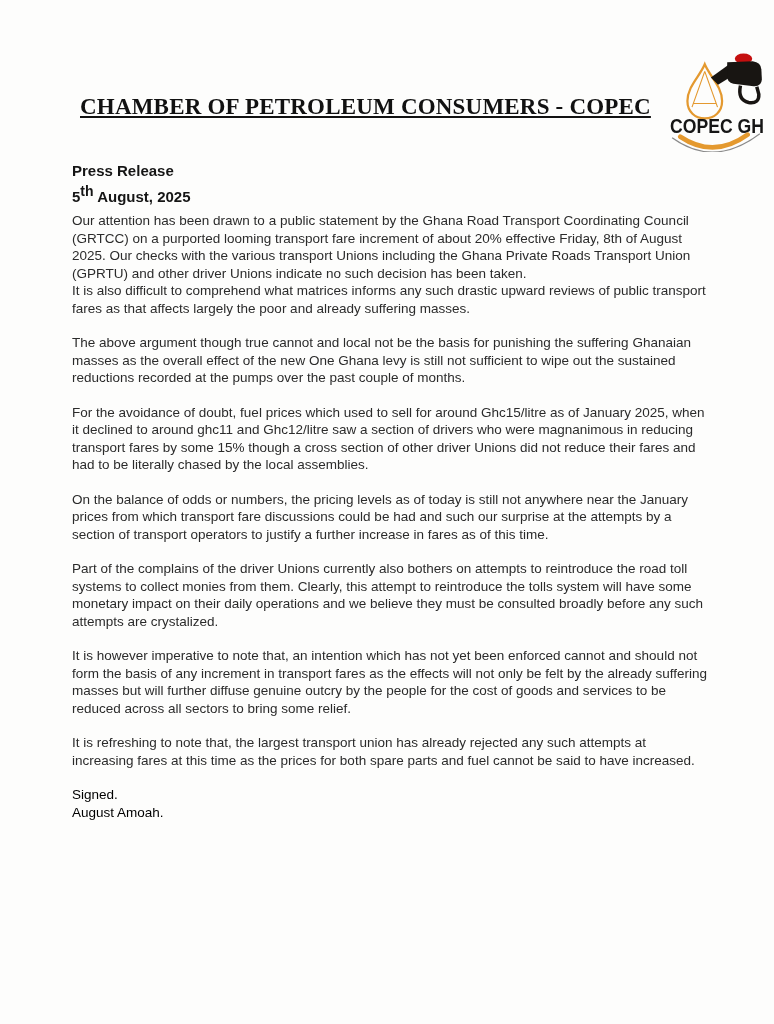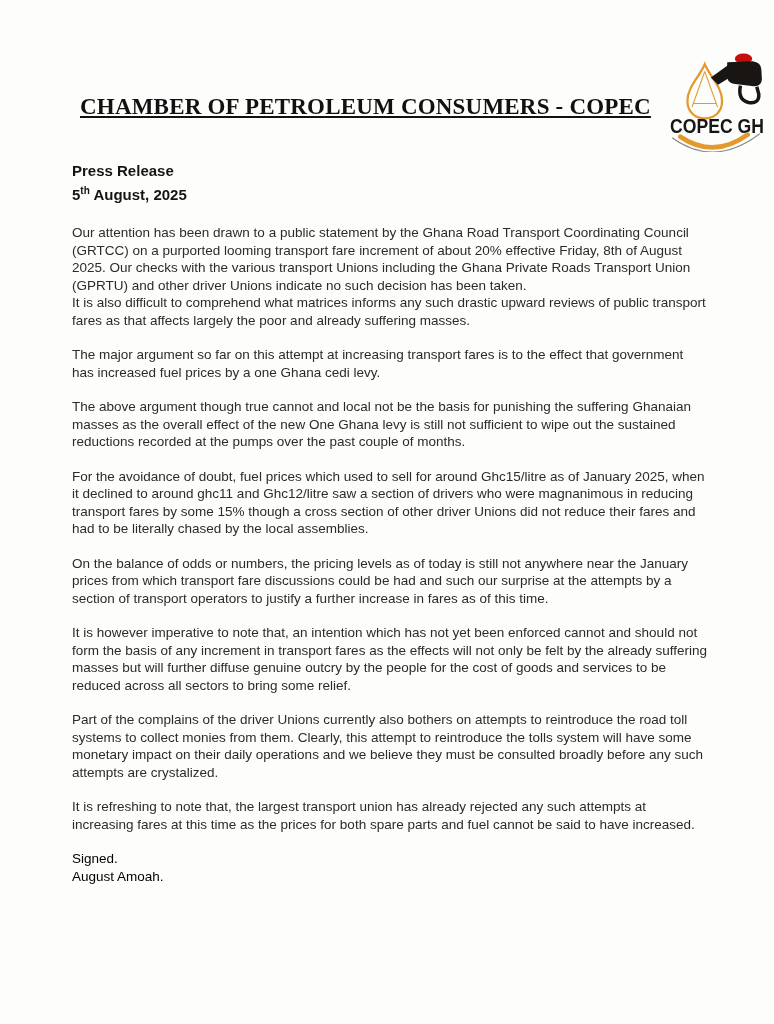--- a/index.html
+++ b/index.html
@@ -36,30 +36,30 @@
     width: 102px;
     height: 102px;
   }
   .meta {
     margin-top: 41px;
     font-weight: bold;
     font-size: 15px;
     line-height: 20px;
     color: #151515;
   }
-  .meta sup { font-size: 10px; }
+  .meta sup { font-size: 14px; }
   .headline {
     margin-top: 27px;
     font-weight: bold;
     font-size: 14.5px;
     letter-spacing: -0.1px;
     color: #151515;
   }
   .body-text {
-    margin-top: 19px;
+    margin-top: 5px;
     width: 636px;
     font-size: 13.5px;
     line-height: 17.5px;
     color: #2b2b2b;
   }
   .para {
     margin: 0 0 17px 0;
     white-space: pre-line;
   }
   .signature { font-size: 13.5px; line-height: 17.5px; color: #000000; }
@@ -95,26 +95,25 @@
 
   <div class="meta">
     <div>Press Release</div>
     <div><span>5</span><sup>th</sup><span> August, 2025</span></div>
   </div>
 
 
   <div class="body-text">
       <p class="para">Our attention has been drawn to a public statement by the Ghana Road Transport Coordinating Council (GRTCC) on a purported looming transport fare increment of about 20% effective Friday, 8th of August 2025. Our checks with the various transport Unions including the Ghana Private Roads Transport Union (GPRTU) and other driver Unions indicate no such decision has been taken.
 It is also difficult to comprehend what matrices informs any such drastic upward reviews of public transport fares as that affects largely the poor and already suffering masses.</p>
-      <p class="para">The major argument so far on this attempt at increasing transport fares is to the effect that government has increased fuel prices by a one Ghana cedi levy.</p>
       <p class="para">The above argument though true cannot and local not be the basis for punishing the suffering Ghanaian masses as the overall effect of the new One Ghana levy is still not sufficient to wipe out the sustained reductions recorded at the pumps over the past couple of months.</p>
       <p class="para">For the avoidance of doubt, fuel prices which used to sell for around Ghc15/litre as of January 2025, when it declined to around ghc11 and Ghc12/litre saw a section of drivers who were magnanimous in reducing transport fares by some 15% though a cross section of other driver Unions did not reduce their fares and had to be literally chased by the local assemblies.</p>
       <p class="para">On the balance of odds or numbers, the pricing levels as of today is still not anywhere near the January prices from which transport fare discussions could be had and such our surprise at the attempts by a section of transport operators to justify a further increase in fares as of this time.</p>
+      <p class="para">Part of the complains of the driver Unions currently also bothers on attempts to reintroduce the road toll systems to collect monies from them. Clearly, this attempt to reintroduce the tolls system will have some monetary impact on their daily operations and we believe they must be consulted broadly before any such attempts are crystalized.</p>
       <p class="para">It is however imperative to note that, an intention which has not yet been enforced cannot and should not form the basis of any increment in transport fares as the effects will not only be felt by the already suffering masses but will further diffuse genuine outcry by the people for the cost of goods and services to be reduced across all sectors to bring some relief.</p>
-      <p class="para">Part of the complains of the driver Unions currently also bothers on attempts to reintroduce the road toll systems to collect monies from them. Clearly, this attempt to reintroduce the tolls system will have some monetary impact on their daily operations and we believe they must be consulted broadly before any such attempts are crystalized.</p>
       <p class="para">It is refreshing to note that, the largest transport union has already rejected any such attempts at increasing fares at this time as the prices for both spare parts and fuel cannot be said to have increased.</p>
     </div>
 
   <div class="signature">
     <div>Signed.</div>
     <div>August Amoah.</div>
   </div>
 
 </div>
 

